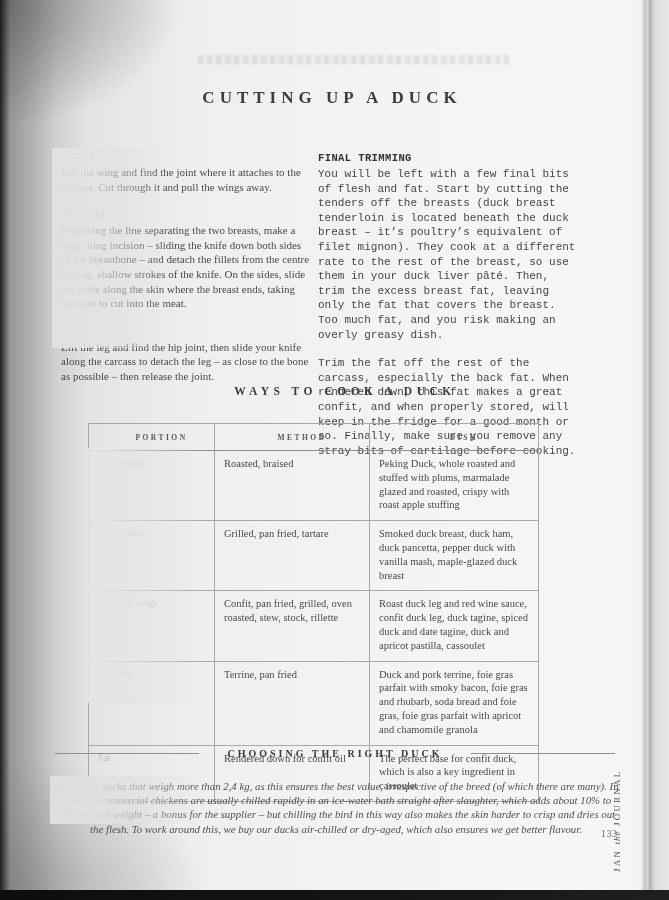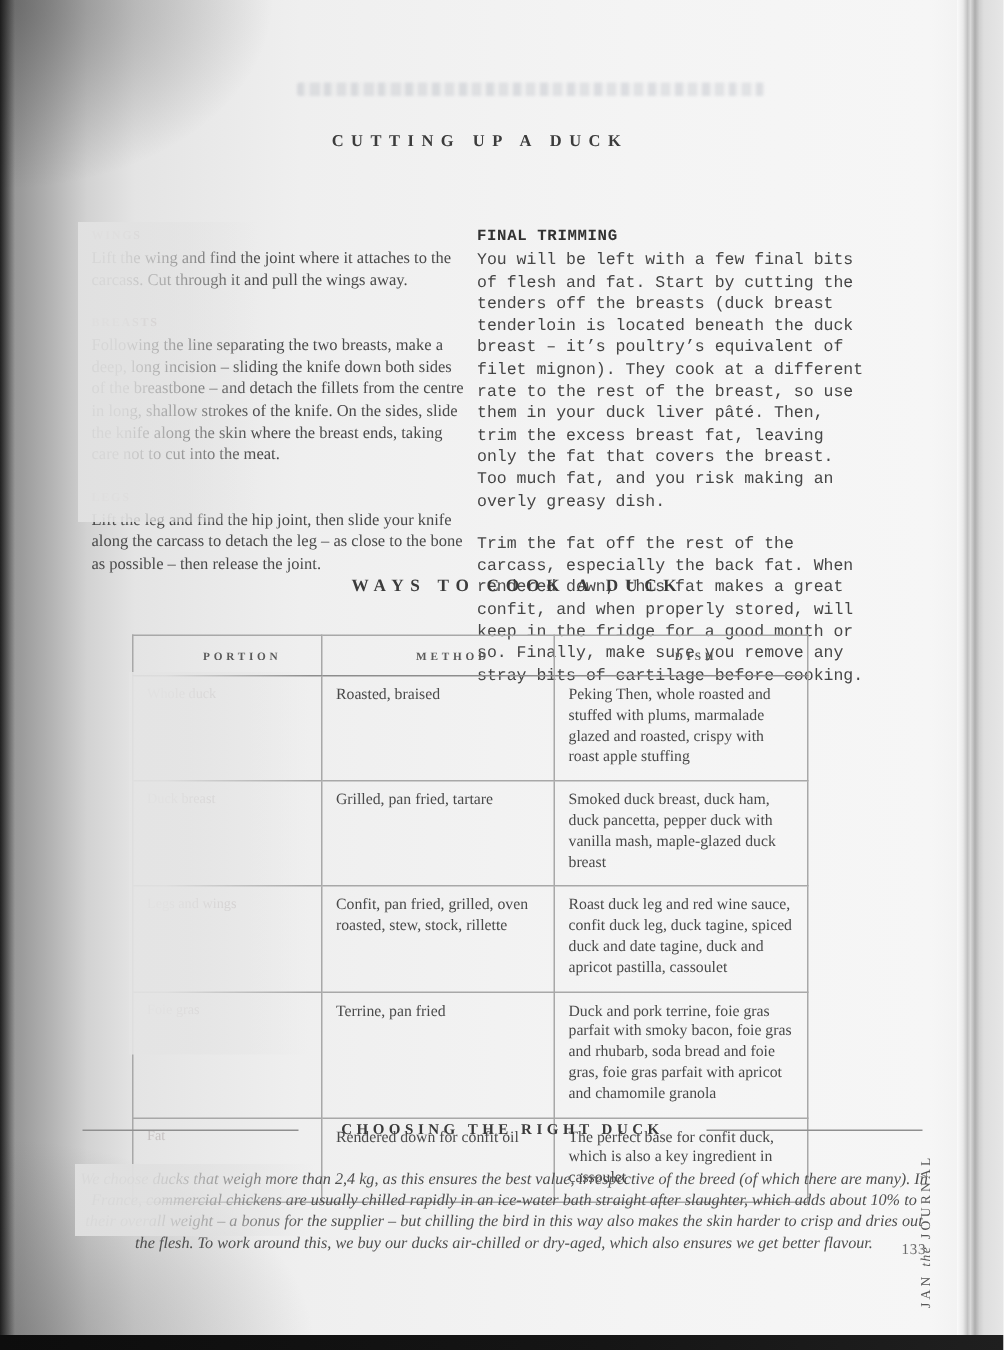--- a/index.html
+++ b/index.html
@@ -30,22 +30,22 @@
   
   .showthrough{
     position:absolute; left:198px; top:55px; width:312px; height:9px;
     background:repeating-linear-gradient(90deg,
       rgba(86,96,116,.22) 0 5px, rgba(86,96,116,.04) 5px 9px,
       rgba(86,96,116,.18) 9px 15px, rgba(86,96,116,.03) 15px 18px);
     filter:blur(1.2px); border-radius:2px; opacity:.7;
   }
 
   .page-title{
-    position:absolute; left:0; top:88px; width:640px; text-align:center;
-    font-size:11px; font-weight:700; letter-spacing:5px; color:#3c3c3c;
+    position:absolute; left:12px; top:88px; width:640px; text-align:center;
+    font-size:17px; font-weight:700; letter-spacing:5px; color:#3c3c3c;
   }
 
   .col-left{ position:absolute; left:61px; top:152px; width:252px; }
   .col-right{ position:absolute; left:318px; top:152px; width:260px;font-family:Liberation Mono, monospace; }
   .sec-heading{
     font-size:8px; font-weight:700; letter-spacing:1.2px; color:#9d8d8d;
     margin-bottom:4px; opacity:.55; filter:blur(.4px);
   }
   .sec-body{ font-size:11px; line-height:14.6px; color:#4a4a4a; margin-bottom:16px; }
   .rt-heading{ font-size:10.5px; font-weight:700; letter-spacing:.4px; color:#323232; margin-bottom:3px; }
@@ -149,21 +149,21 @@
     <tr>
       <th>PORTION</th>
       <th>METHOD</th>
       <th>DISH</th>
     </tr>
   </thead>
   <tbody>
     <tr class="r1">
       <td class="portion">Whole duck</td>
       <td>Roasted, braised</td>
-      <td>Peking Then, whole roasted and stuffed with plums, marmalade glazed and roasted, crispy with roast apple stuffing</td>
+      <td>Peking Duck, whole roasted and stuffed with plums, marmalade glazed and roasted, crispy with roast apple stuffing</td>
     </tr>
     <tr class="r2">
       <td class="portion">Duck breast</td>
       <td>Grilled, pan fried, tartare</td>
       <td>Smoked duck breast, duck ham, duck pancetta, pepper duck with vanilla mash, maple-glazed duck breast</td>
     </tr>
     <tr class="r3">
       <td class="portion">Legs and wings</td>
       <td>Confit, pan fried, grilled, oven roasted, stew, stock, rillette</td>
       <td>Roast duck leg and red wine sauce, confit duck leg, duck tagine, spiced duck and date tagine, duck and apricot pastilla, cassoulet</td>

